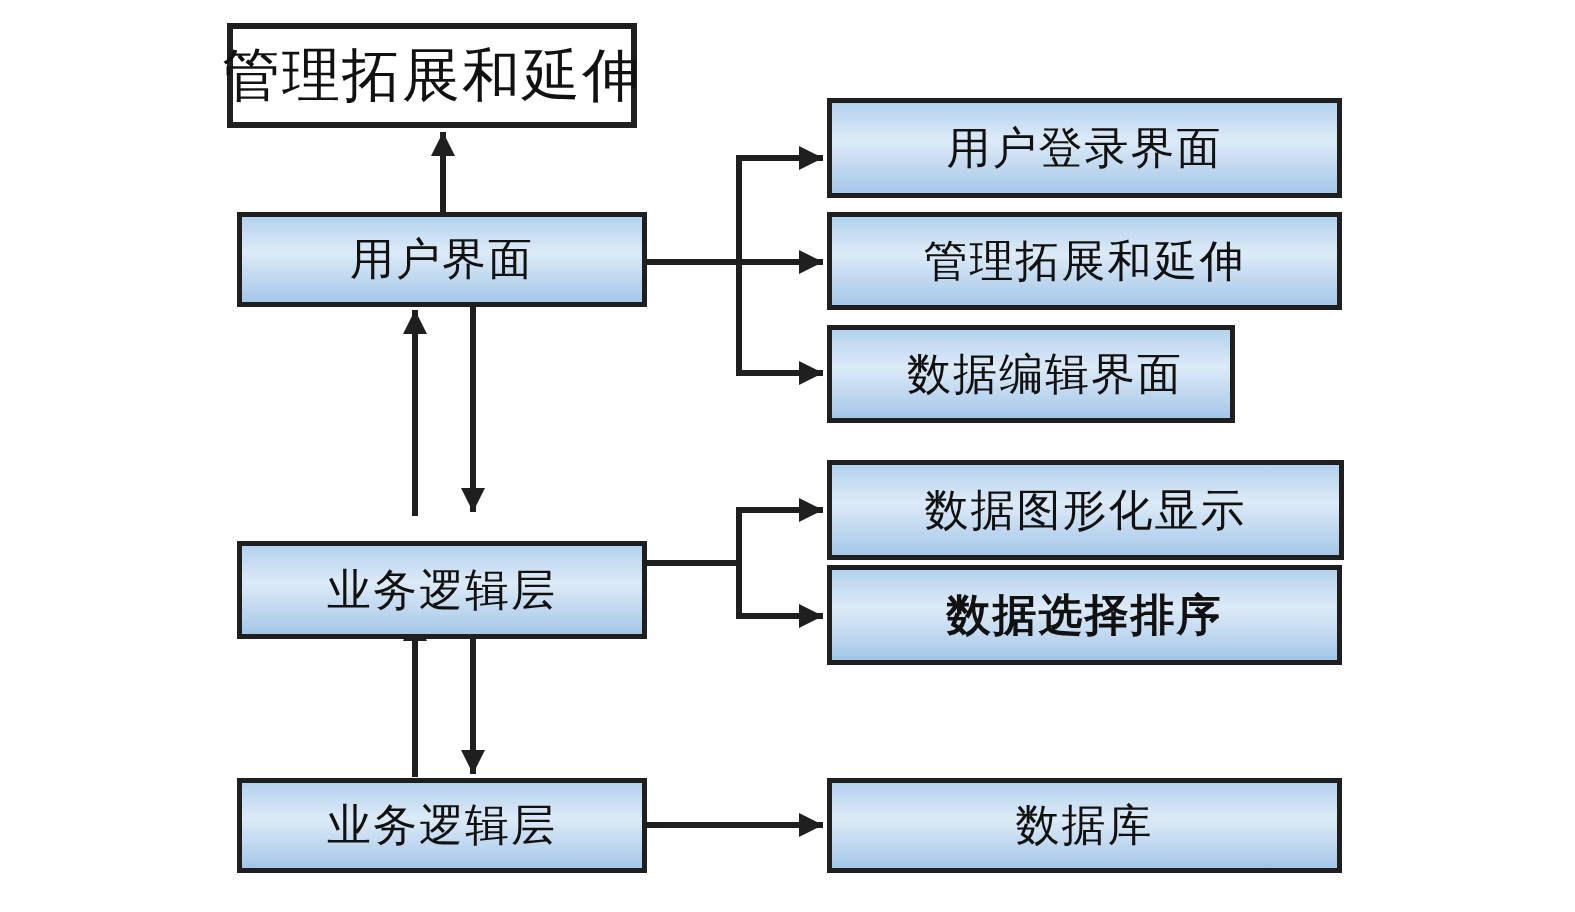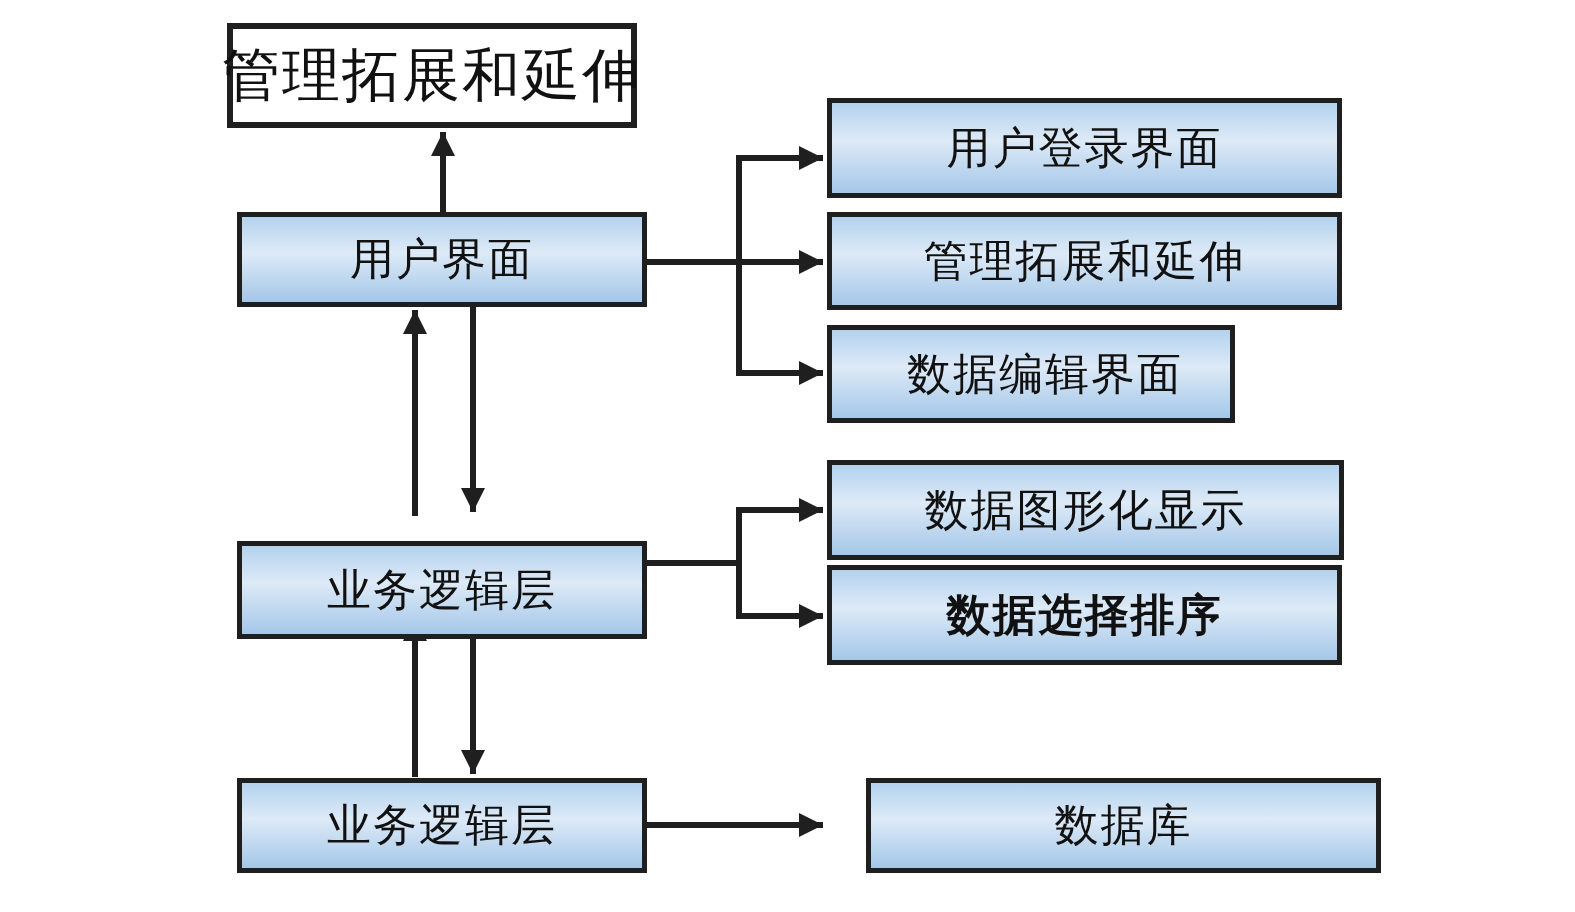--- a/index.html
+++ b/index.html
@@ -40,21 +40,21 @@
   #box-extension      { left: 227px; top:  23px; width: 410px; height: 105px; }
   #box-user-interface { left: 237px; top: 212px; width: 410px; height:  95px; }
   #box-business-logic { left: 237px; top: 541px; width: 410px; height:  98px; }
   #box-data-access    { left: 237px; top: 778px; width: 410px; height:  95px; }
   
   #box-login { left: 827px; top:  98px; width: 515px; height: 100px; }
   #box-add   { left: 827px; top: 212px; width: 515px; height:  98px; }
   #box-edit  { left: 827px; top: 325px; width: 408px; height:  98px; padding-left: 28px; }
   #box-graph { left: 827px; top: 460px; width: 517px; height: 100px; }
   #box-sort  { left: 827px; top: 565px; width: 515px; height: 100px; font-weight: bold; }
-  #box-db    { left: 827px; top: 778px; width: 515px; height:  95px; margin-left: 39px; }
+  #box-db    { left: 827px; top: 778px; width: 515px; height:  95px; }
 
   #connector-layer {
     position: absolute;
     left: 0; top: 0;
     width: 1575px;
     height: 912px;
     pointer-events: none;
   }
   #connector-layer line, #connector-layer path.wire {
     stroke: var(--arrow, #1f1f1f);

